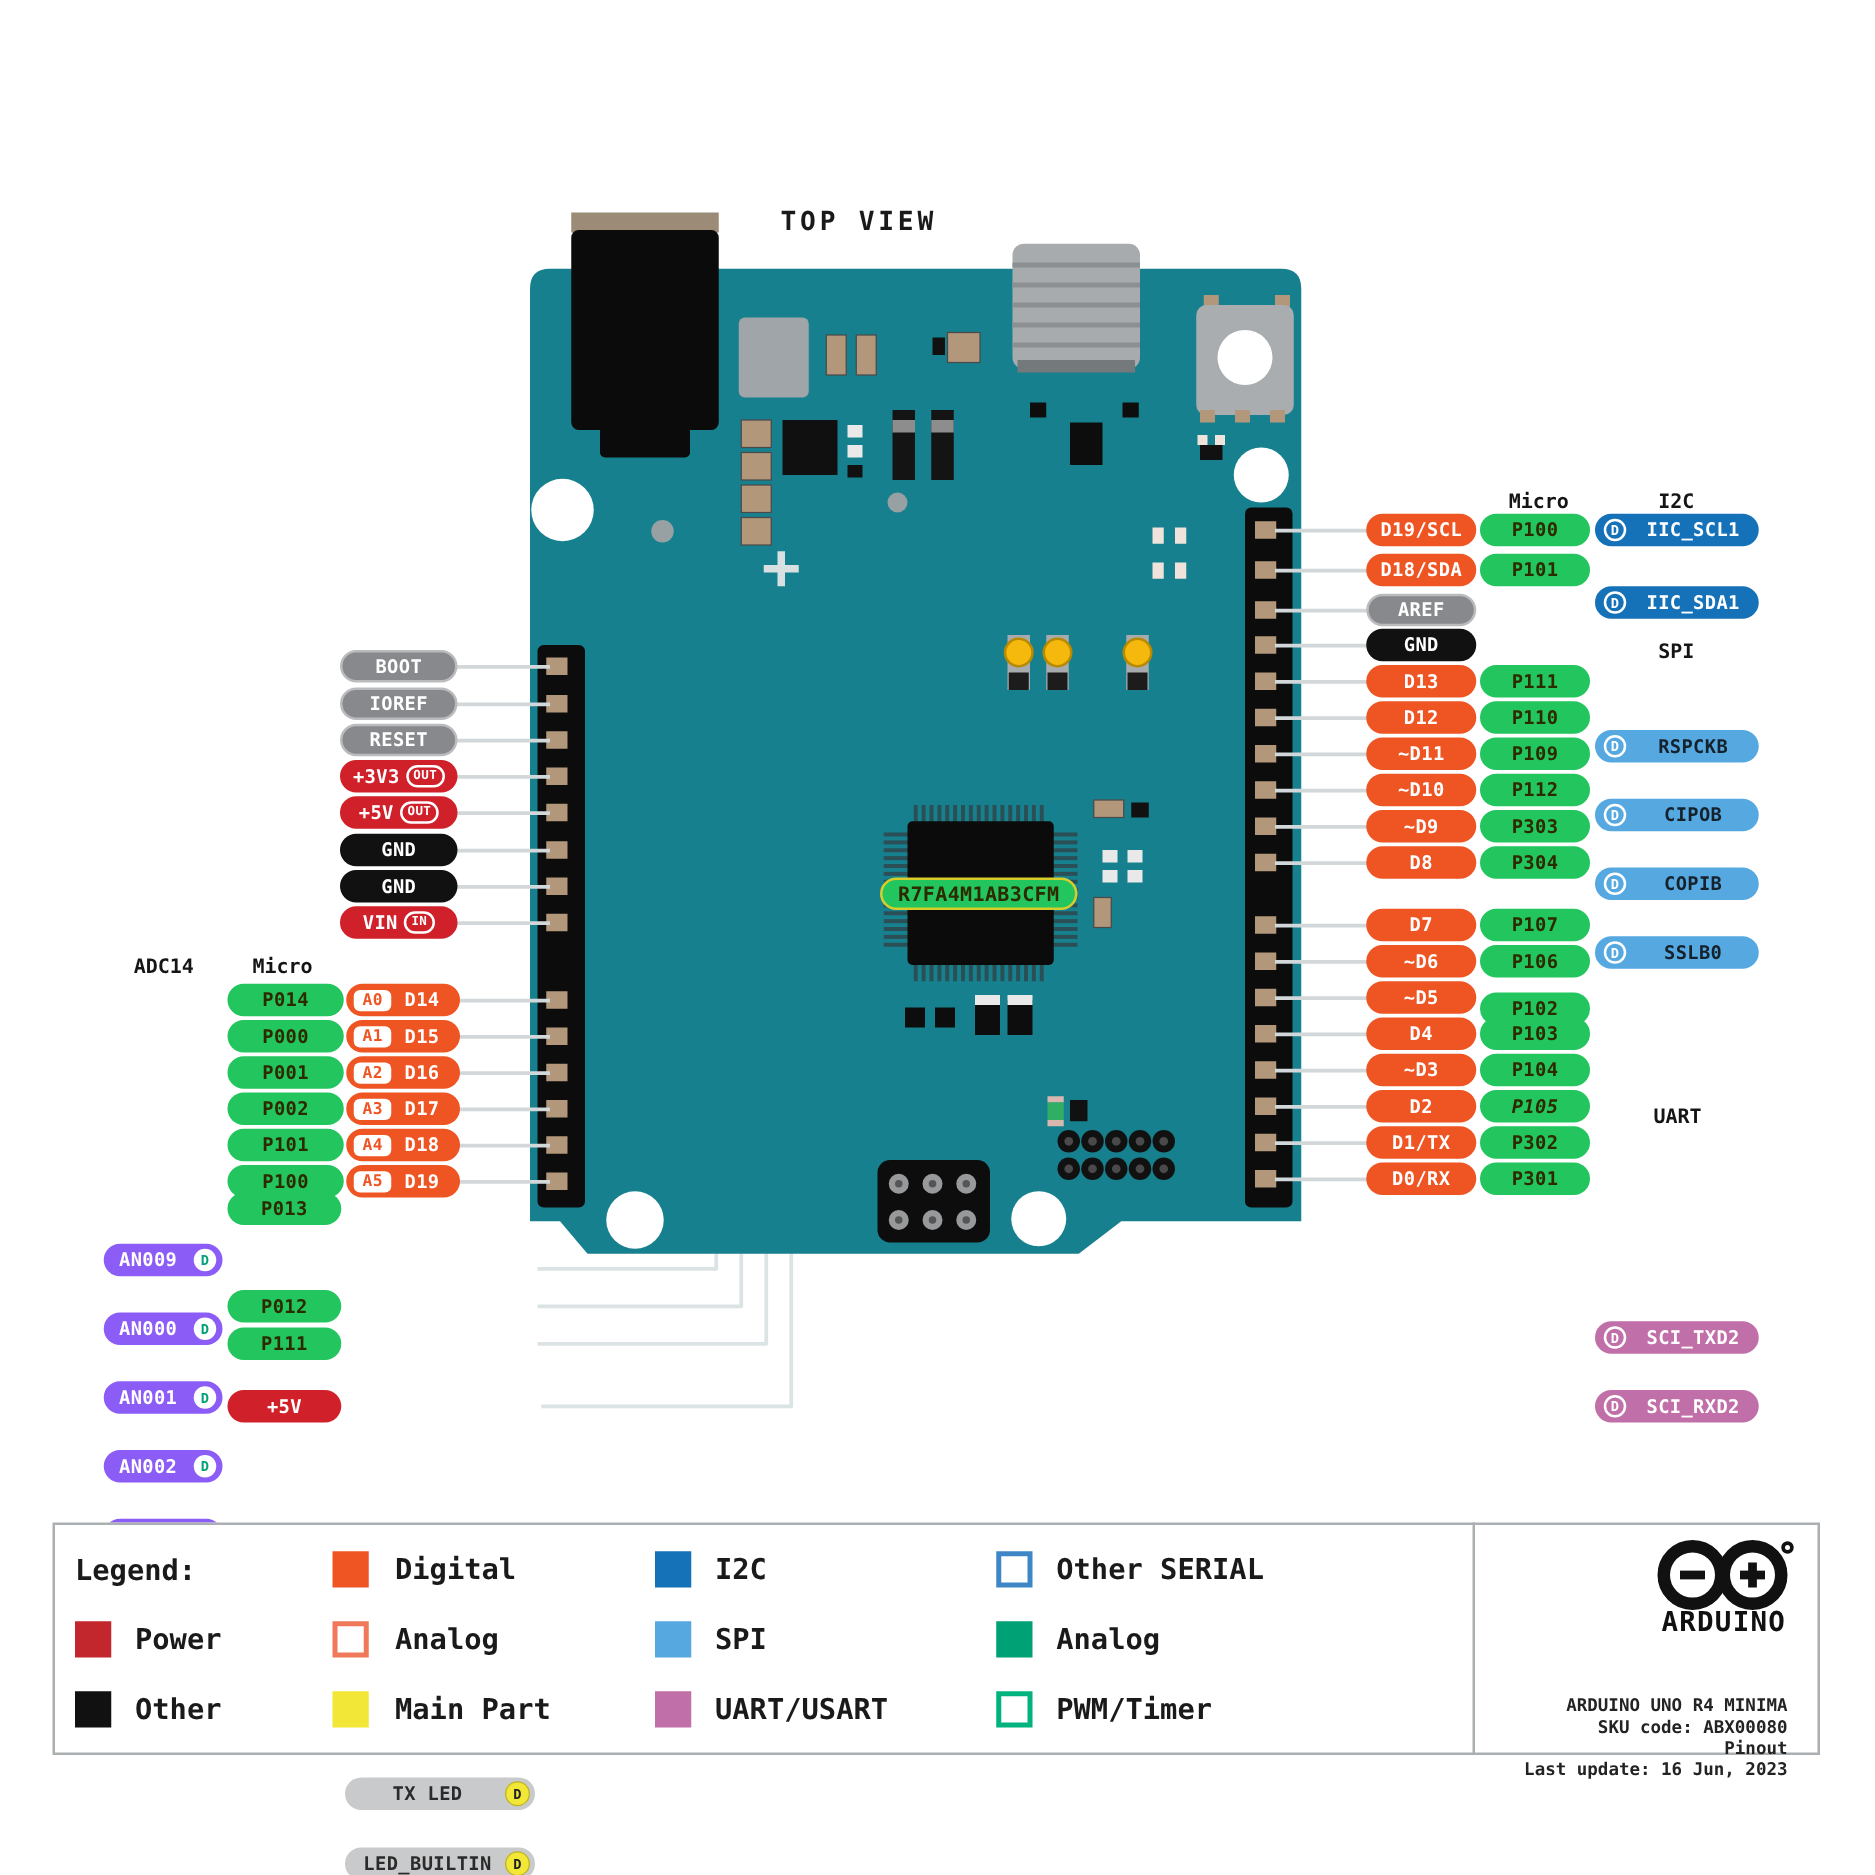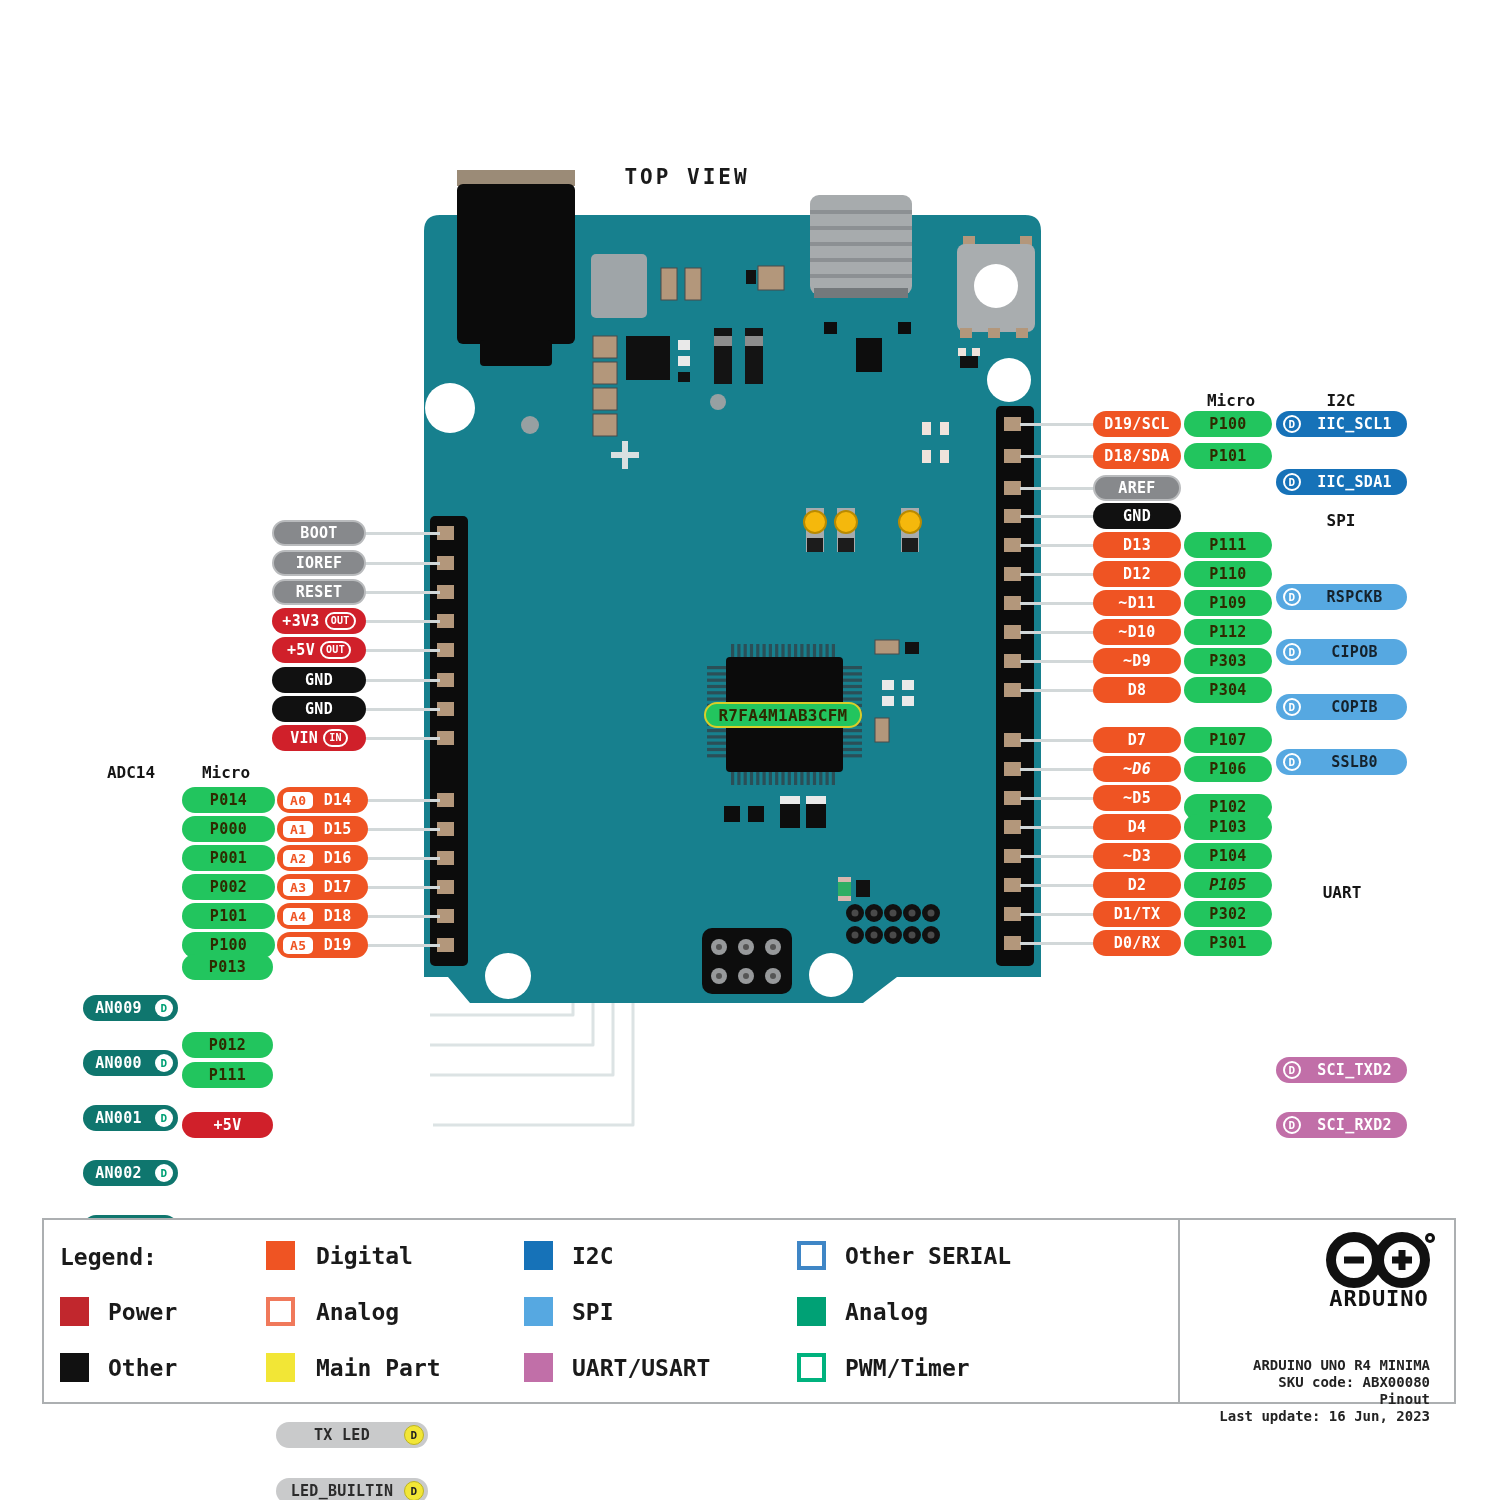--- a/index.html
+++ b/index.html
@@ -7,21 +7,21 @@
          font-family:"DejaVu Sans Mono","Liberation Mono",monospace;font-weight:bold;}
   #board-svg{position:absolute;left:0;top:0;z-index:1;}
   .hline{position:absolute;height:3px;background:#D2D8D9;z-index:2;}
   .pill{position:absolute;height:26px;border-radius:13px;display:flex;align-items:center;
         justify-content:center;font-size:15px;letter-spacing:.3px;box-sizing:border-box;z-index:3;}
   .p-digital{background:#EF5423;color:#fff;}
   .p-yellow{background:#22c55e;color:#2E2A00;}
   .p-gray{background:#87898C;color:#fff;border:2px solid #B9BBBD;}
   .p-black{background:#111;color:#fff;}
   .p-red{background:#D0202A;color:#fff;}
-  .p-green{background:#0f766e;color:#fff;align-items:center;}
+  .p-green{background:#8b5cf6;color:#fff;align-items:center;}
   .p-i2c{background:#1672B8;color:#fff;}
   .p-spi{background:#56A8E1;color:#15222C;}
   .p-uart{background:#C16FA8;color:#fff;}
   .p-lightgray{background:#C9CACB;color:#2B2B2B;}
   .bus{justify-content:center;padding-left:26px;position:relative;}
   .dring{position:absolute;left:7px;width:18px;height:18px;border-radius:50%;
          border:2px solid #fff;color:#fff;display:flex;align-items:center;justify-content:center;
          font-size:11px;box-sizing:border-box;}
   .an{padding-right:24px;position:relative;}
   .dsolid{position:absolute;right:5px;width:18px;height:18px;border-radius:50%;background:#fff;
@@ -439,21 +439,21 @@
         <span>P304</span>
       </div>
       <div class="hline" style="left: 1020px; top: 738.5px; width: 76px;"></div>
       <div class="pill p-digital" style="left: 1093px; top: 727px; width: 88px;">
         <span>D7</span>
       </div>
       <div class="pill p-yellow" style="left: 1184px; top: 727px; width: 88px;">
         <span>P107</span>
       </div>
       <div class="hline" style="left: 1020px; top: 767.5px; width: 76px;"></div>
-      <div class="pill p-digital" style="left: 1093px; top: 756px; width: 88px; font-style: italic;">
+      <div class="pill p-digital" style="left: 1093px; top: 756px; width: 88px;">
         <span>~D6</span>
       </div>
       <div class="pill p-yellow" style="left: 1184px; top: 756px; width: 88px;">
         <span>P106</span>
       </div>
       <div class="hline" style="left: 1020px; top: 796.5px; width: 76px;"></div>
       <div class="pill p-digital" style="left: 1093px; top: 785px; width: 88px;">
         <span>~D5</span>
       </div>
       <div class="pill p-yellow" style="left: 1184px; top: 794px; width: 88px;">

